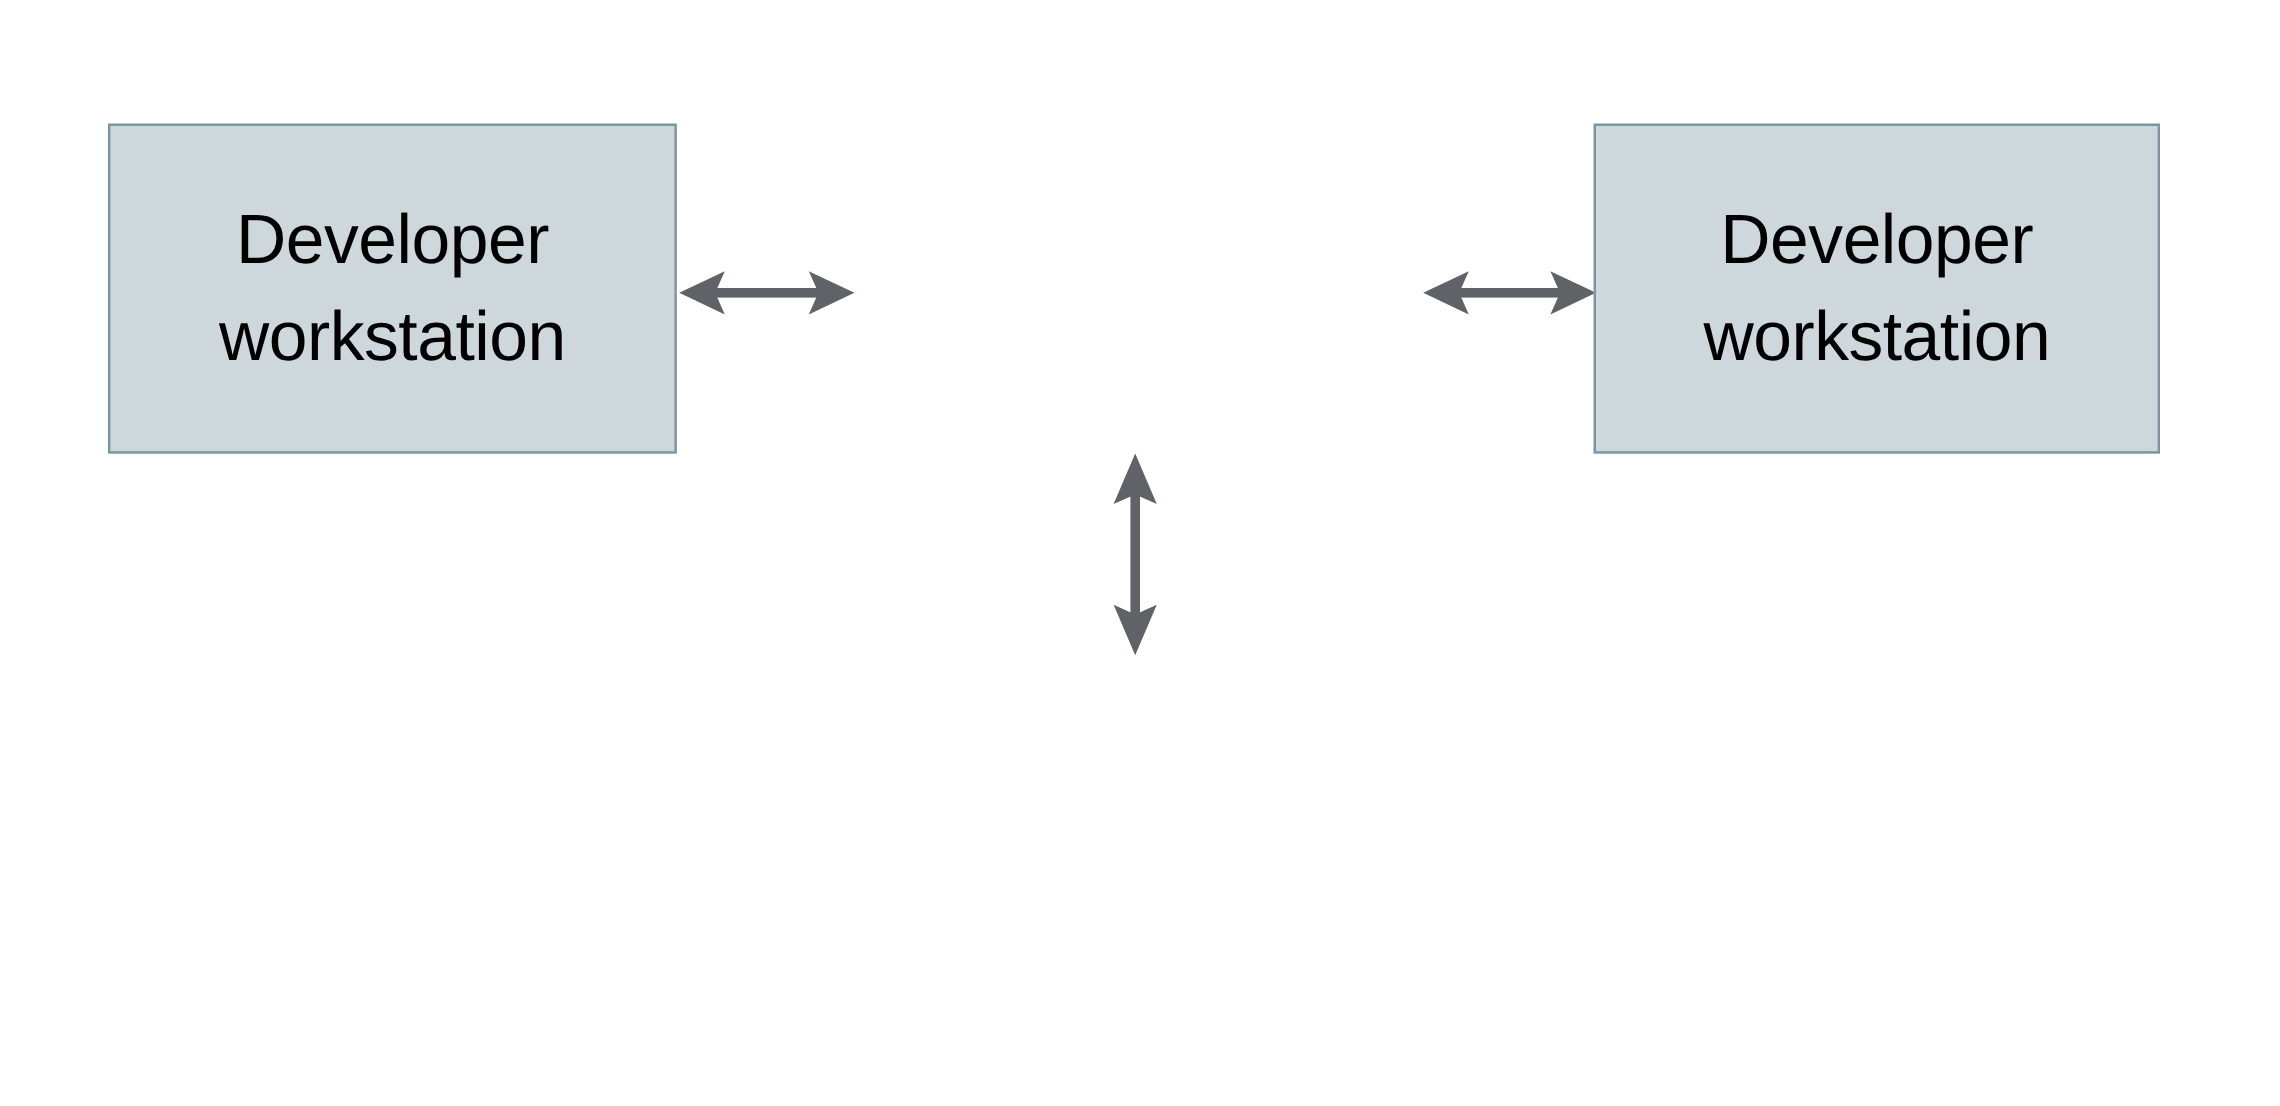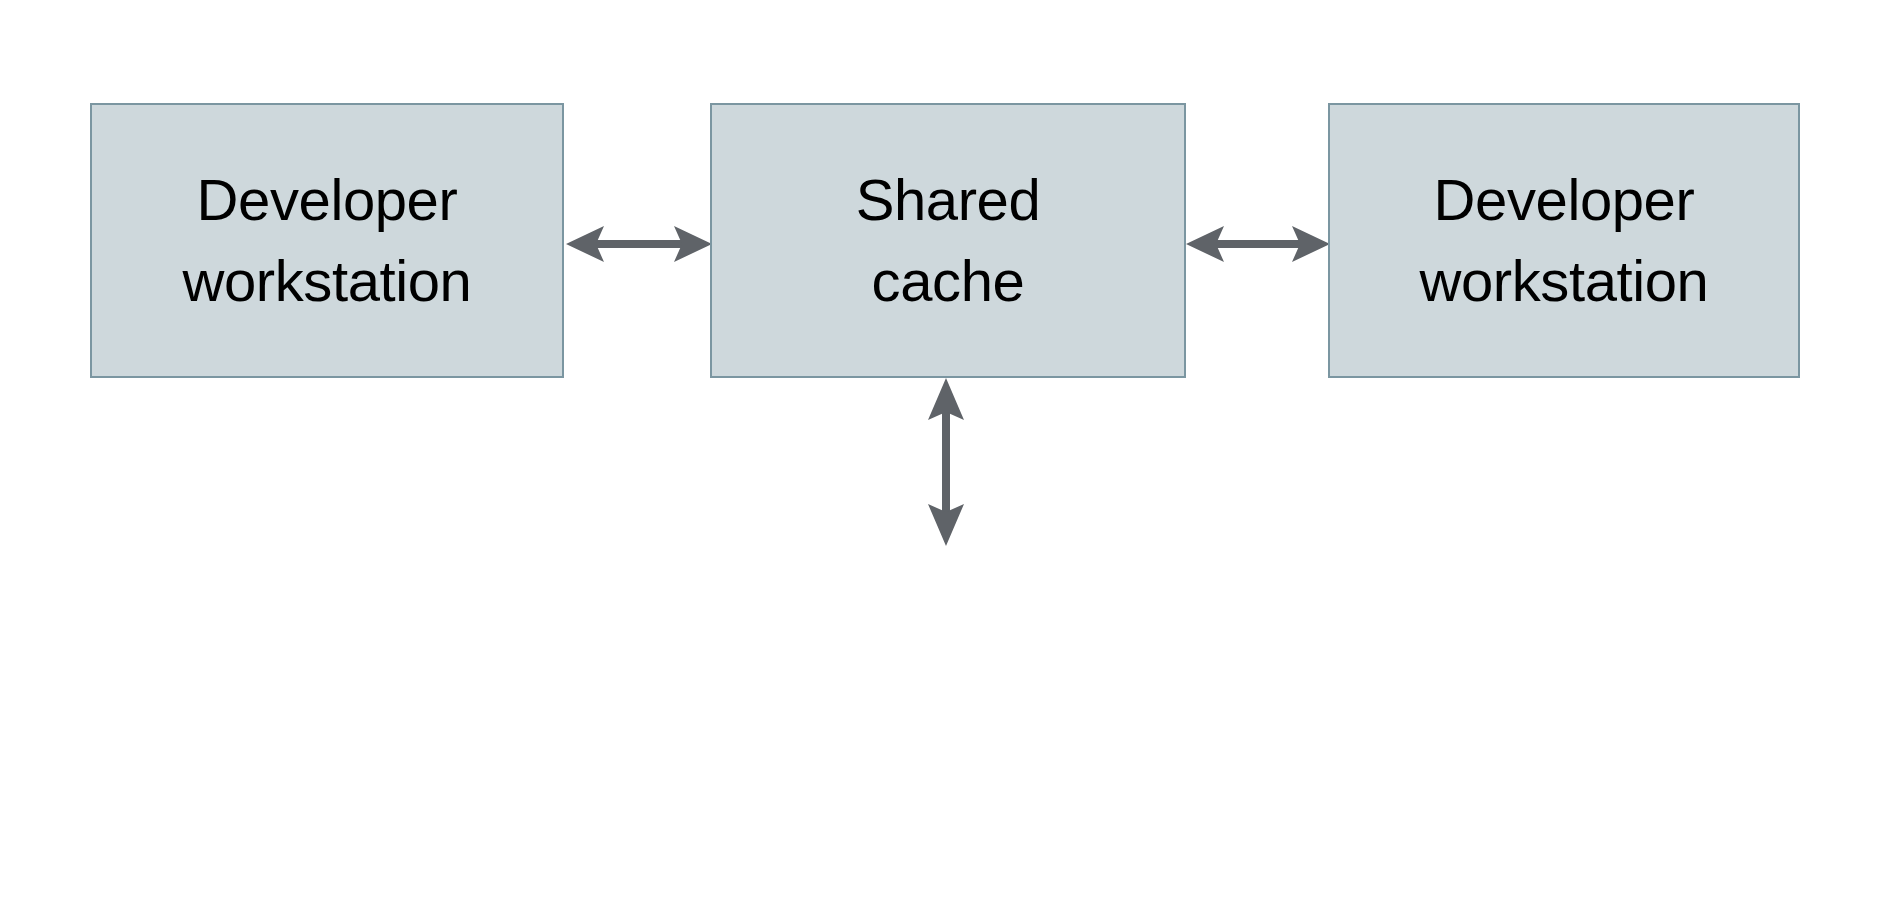--- a/index.html
+++ b/index.html
@@ -70,24 +70,20 @@
 
         <rect x="28" y="24" width="94" height="8"></rect>
 
         <polygon points="2,28 40,10 32,28 40,46"></polygon>
 
         <polygon points="148,28 110,10 118,28 110,46"></polygon>
       </g>
     </svg>
   </div>
 
-  <div class="node" id="node-cache">
-    <span class="node-label">Shared
-cache</span>
-  </div>
 
   <div class="connector" id="conn-cache-right">
     <svg viewBox="0 0 148 56" preserveAspectRatio="none" aria-hidden="true">
       <g fill="#5f6368">
         <rect x="28" y="24" width="92" height="8"></rect>
         <polygon points="2,28 40,10 32,28 40,46"></polygon>
         <polygon points="146,28 108,10 116,28 108,46"></polygon>
       </g>
     </svg>
   </div>

